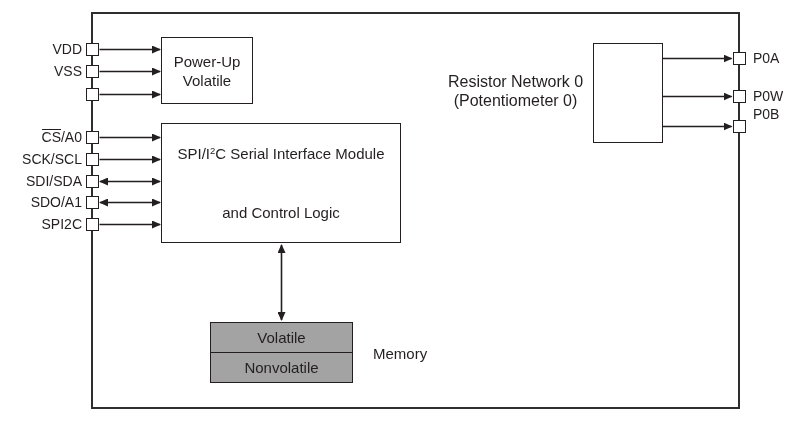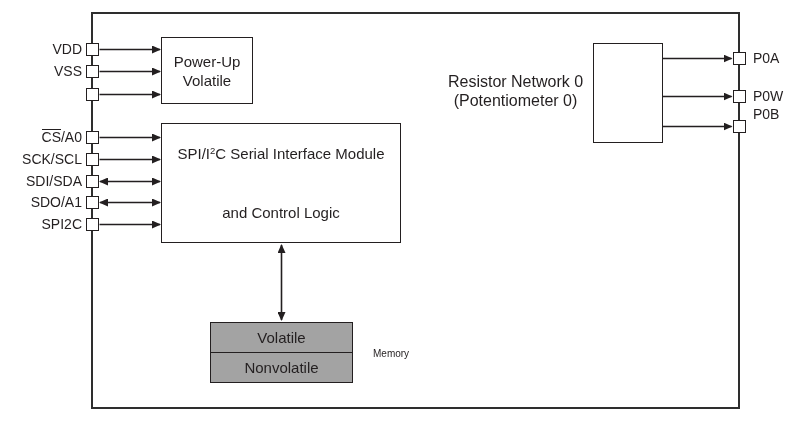--- a/index.html
+++ b/index.html
@@ -11,21 +11,21 @@
   .blk{position:absolute;border:1.5px solid #231f20;background:#ffffff;box-sizing:border-box;
        display:flex;flex-direction:column;align-items:center;justify-content:center;
        font-size:15px;line-height:19px;text-align:center;}
   .blk .bl{white-space:nowrap;}
   sup{font-size:9.5px;line-height:0;vertical-align:5px;}
   .mem{position:absolute;left:210px;top:322px;width:143px;height:61px;
        border:1.5px solid #231f20;background:#fff;box-sizing:border-box;
        display:flex;flex-direction:column;font-size:15px;text-align:center;}
   .mem .cell{flex:1;display:flex;align-items:center;justify-content:center;background:#a3a3a3;}
   .mem .cell.second{border-top:1.5px solid #231f20;}
-  .freelabel{position:absolute;font-size:10px;line-height:19px;white-space:nowrap;}
+  .freelabel{position:absolute;font-size:15px;line-height:19px;white-space:nowrap;}
   .rnlabel{position:absolute;left:430px;top:72px;width:171px;text-align:center;
            font-size:16px;line-height:19px;}
   .pin{position:absolute;width:13px;height:13px;border:1.5px solid #231f20;
        background:#ffffff;box-sizing:border-box;}
   .plabel{position:absolute;font-size:14px;line-height:19px;white-space:nowrap;}
   .plabel.l{left:10px;width:72px;text-align:right;}
   .plabel.r{left:753px;text-align:right;}
   .ol{display:inline-block;border-top:1.4px solid #231f20;line-height:15px;}
 </style>
 </head>

